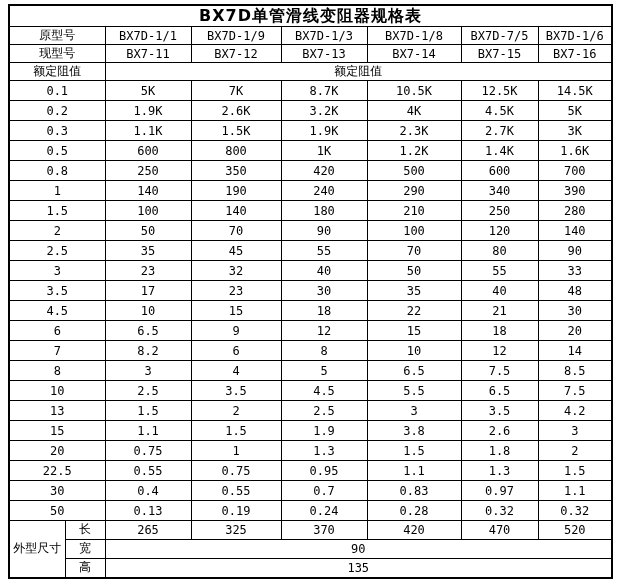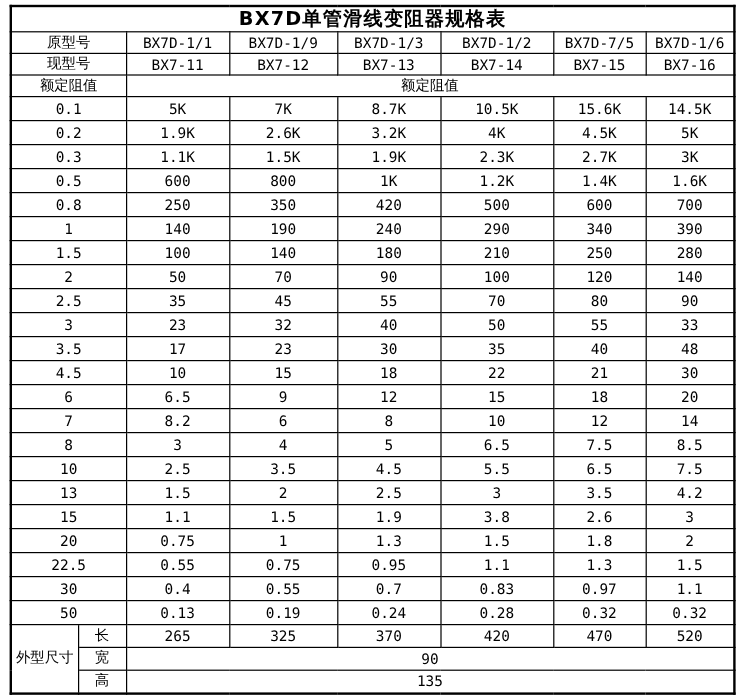--- a/index.html
+++ b/index.html
@@ -70,21 +70,21 @@
 
       <tr class="title-row">
         <td colspan="8" class="zh">BX7D单管滑线变阻器规格表</td>
       </tr>
 
       <tr class="hdr-row">
         <td colspan="2" class="zh">原型号</td>
         <td class="num">BX7D-1/1</td>
         <td class="num">BX7D-1/9</td>
         <td class="num">BX7D-1/3</td>
-        <td class="num">BX7D-1/2</td>
+        <td class="num">BX7D-1/8</td>
         <td class="num">BX7D-7/5</td>
         <td class="num">BX7D-1/6</td>
       </tr>
 
       <tr class="hdr-row">
         <td colspan="2" class="zh">现型号</td>
         <td class="num">BX7-11</td>
         <td class="num">BX7-12</td>
         <td class="num">BX7-13</td>
         <td class="num">BX7-14</td>
@@ -96,21 +96,21 @@
         <td colspan="2" class="zh">额定阻值</td>
         <td colspan="6" class="zh">额定阻值</td>
       </tr>
 
       <tr class="data-row">
           <td colspan="2" class="num">0.1</td>
           <td class="num">5K</td>
           <td class="num">7K</td>
           <td class="num">8.7K</td>
           <td class="num">10.5K</td>
-          <td class="num">15.6K</td>
+          <td class="num">12.5K</td>
           <td class="num">14.5K</td>
         </tr>
         <tr class="data-row">
           <td colspan="2" class="num">0.2</td>
           <td class="num">1.9K</td>
           <td class="num">2.6K</td>
           <td class="num">3.2K</td>
           <td class="num">4K</td>
           <td class="num">4.5K</td>
           <td class="num">5K</td>

